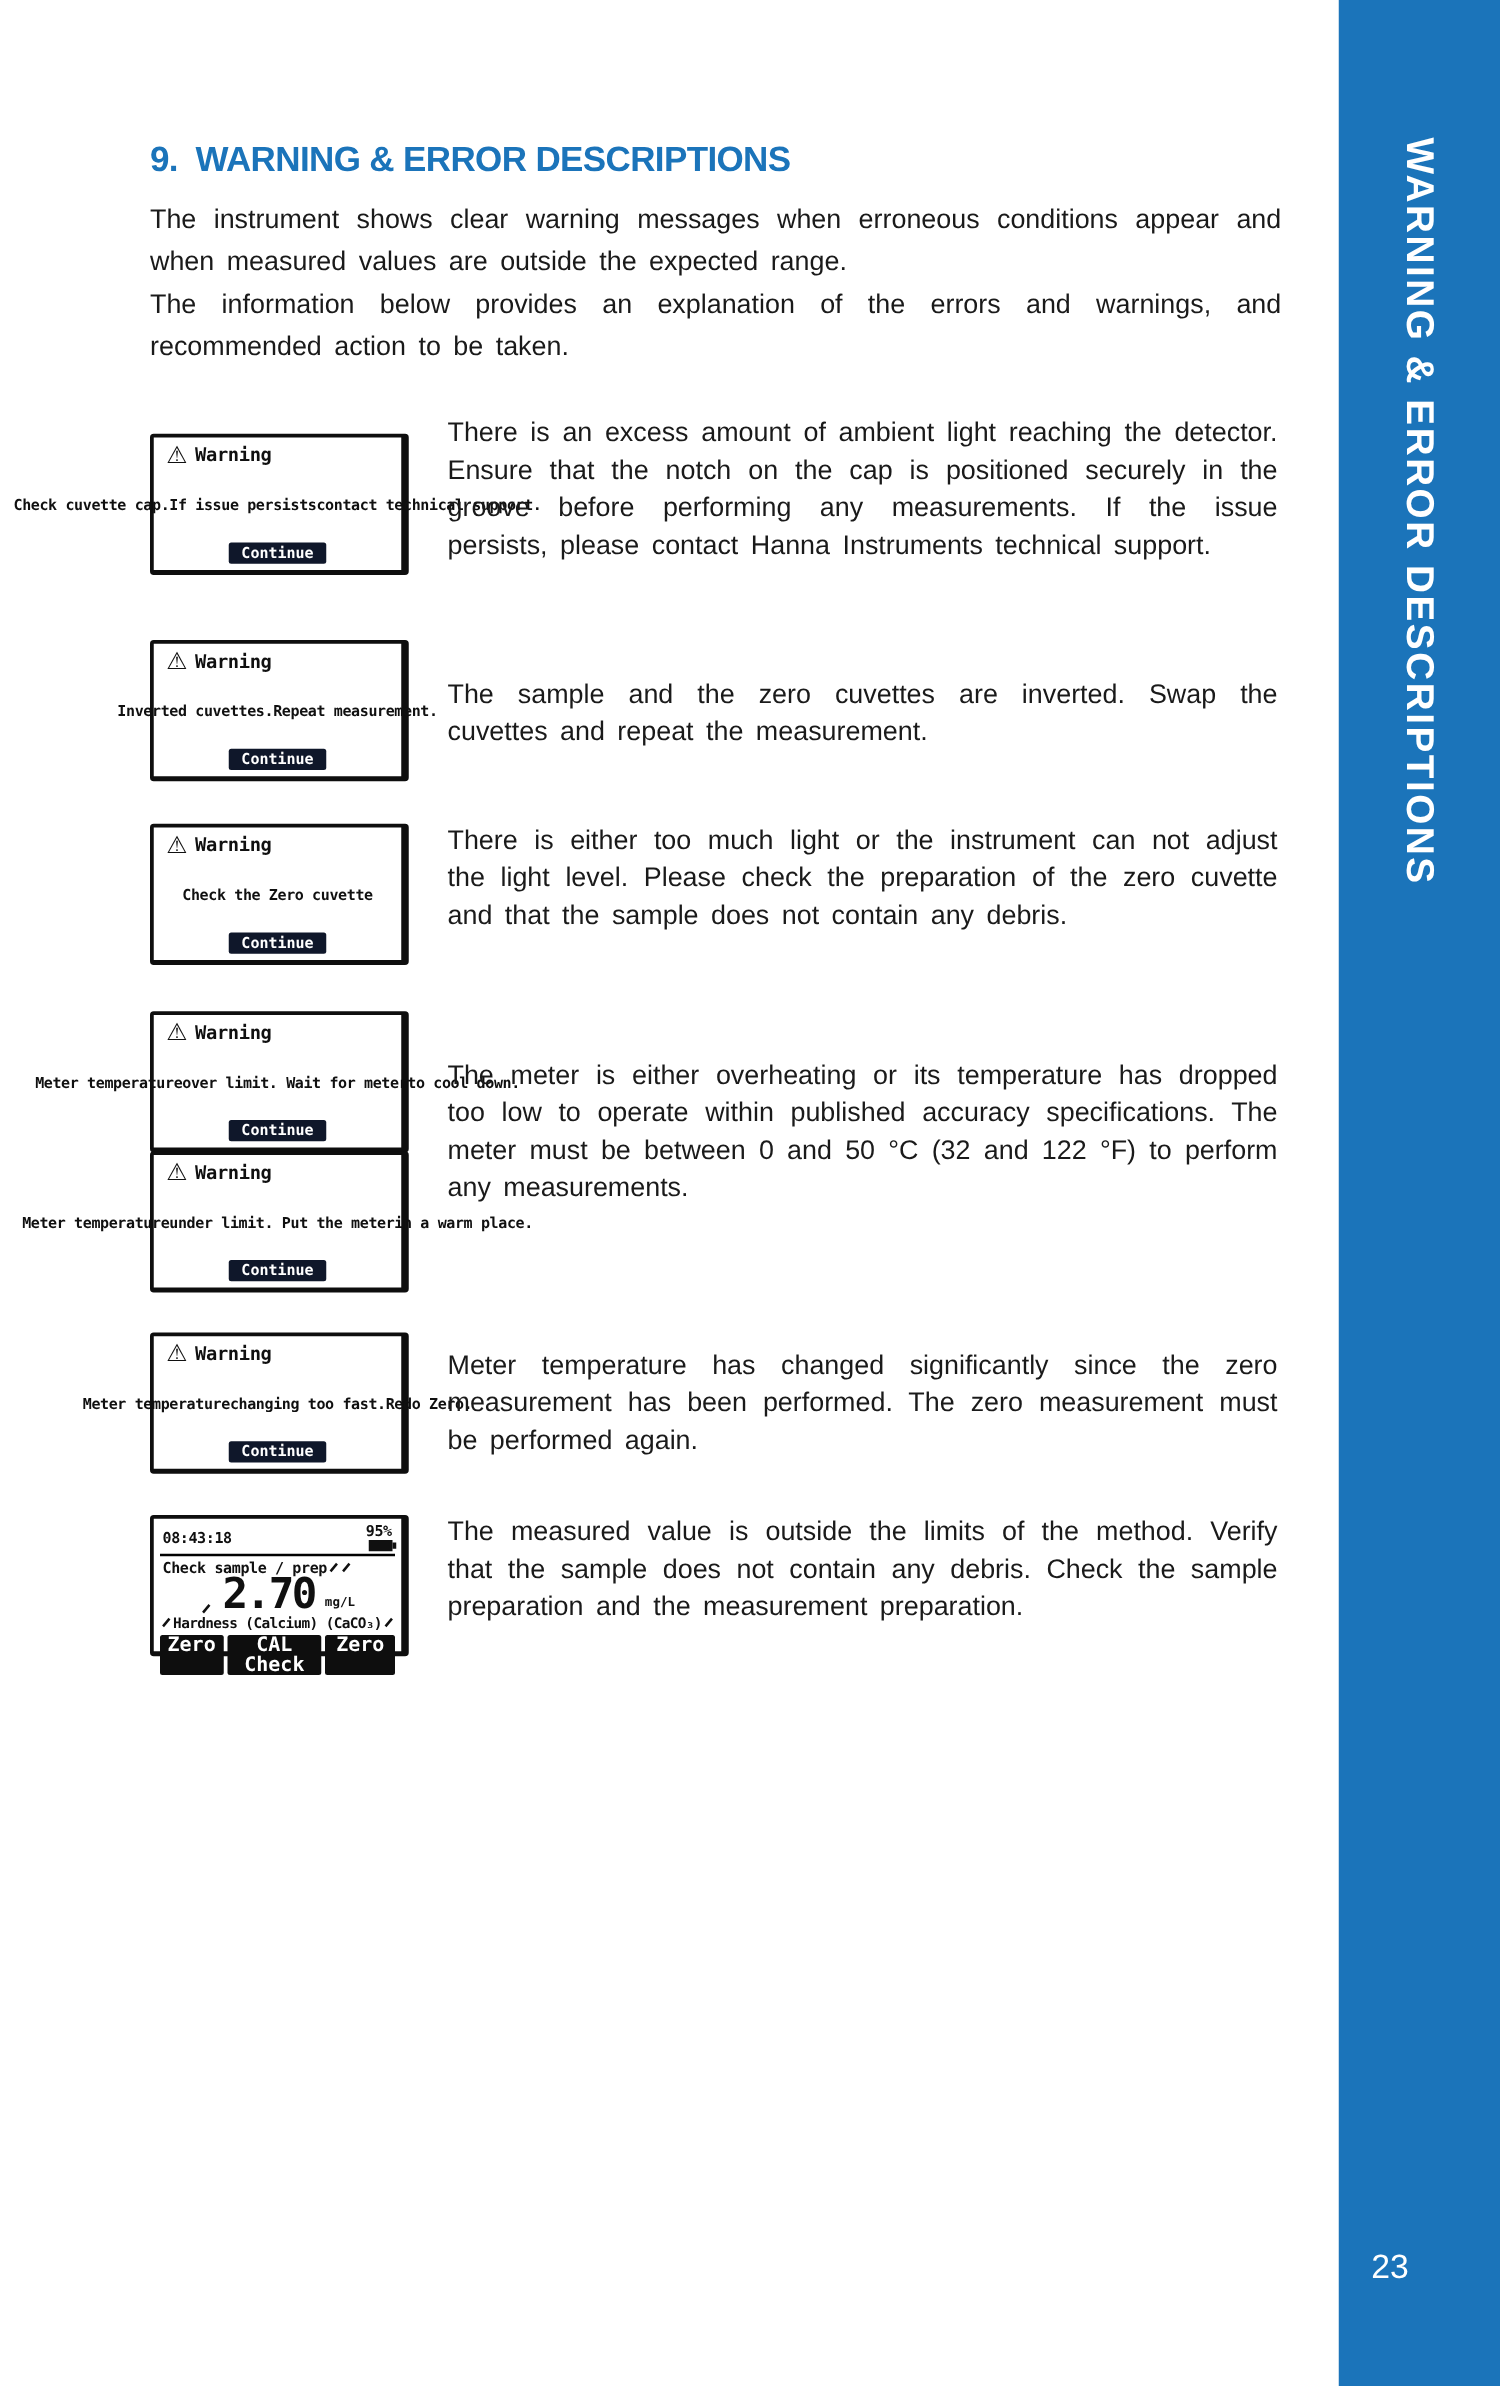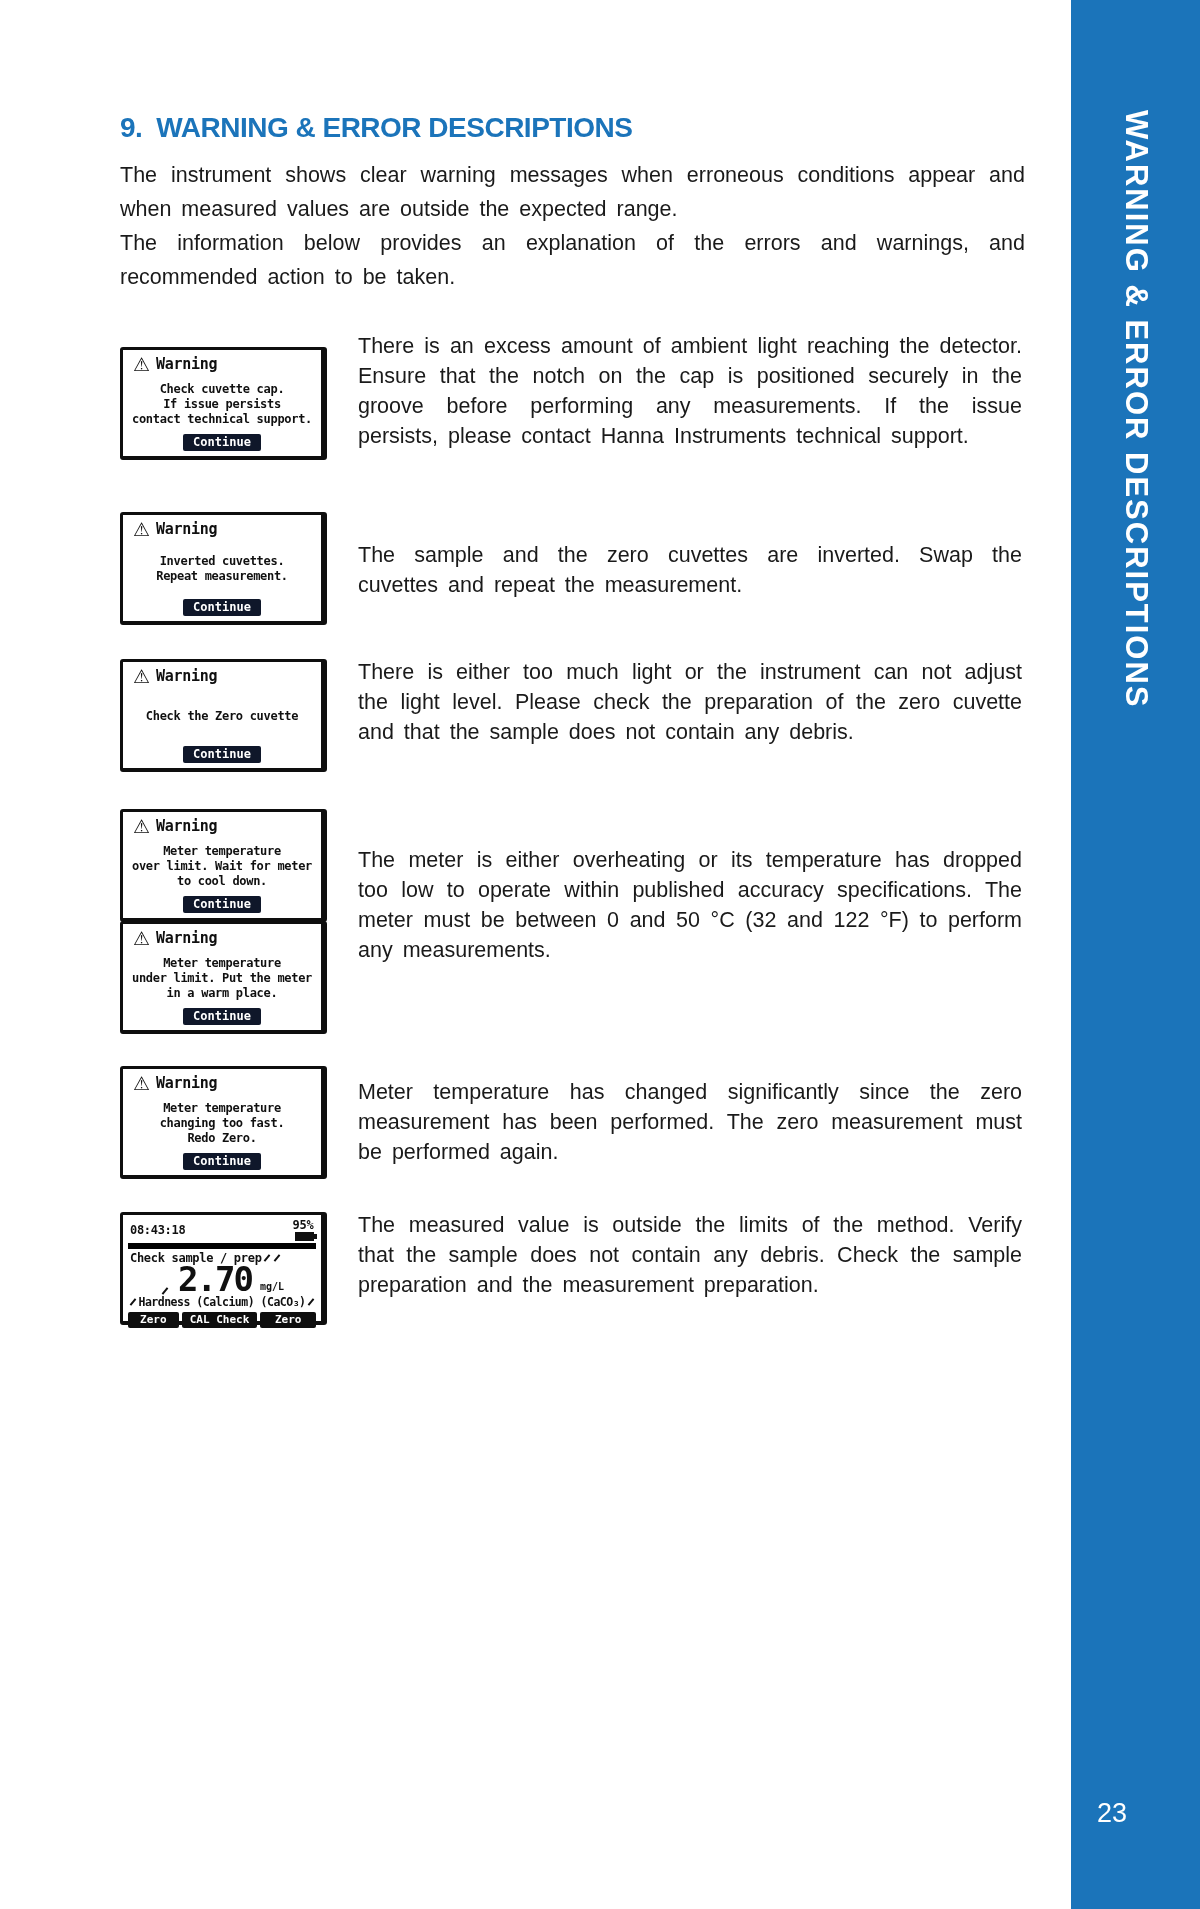--- a/index.html
+++ b/index.html
@@ -48,47 +48,47 @@
     background:#fff; border:3px solid #0e0e0e;
     border-right-width:6px; border-bottom-width:4px; border-radius:3px;
     padding:4px 6px 5px 6px;
     display:flex; flex-direction:column;
     font-family:"DejaVu Sans Mono", monospace; font-weight:bold; color:#101010;
   }
   .lcd-head { display:flex; align-items:center; gap:6px; padding-left:4px; }
   .warn-icon { font-family:"DejaVu Sans", sans-serif; font-size:19px; line-height:20px; }
   .lcd-title { font-size:15px; letter-spacing:-0.3px; }
   .lcd-body {
-    flex:1; display:flex; flex-direction:column; justify-content:center; align-items:center;
+    flex:1; display:flex; flex-direction:row; justify-content:center; align-items:center;
     font-size:12px; line-height:15px; letter-spacing:-0.3px; text-align:center; white-space:nowrap;
   }
   .lcd-btn {
     align-self:center; background:#0f172a; color:#fff;
     font-size:12px; line-height:15px; padding:1px 10px; border-radius:2px;
   }
 
   
   .meas { padding:3px 5px 4px 5px; }
   .meas-top {
     display:flex; justify-content:space-between; align-items:center;
     font-size:12px; letter-spacing:-0.3px;
-    border-bottom:6px solid #000000; padding:0 2px 2px 2px;
+    border-bottom:2px solid #000000; padding:0 2px 2px 2px;
   }
   .meas-batt { display:flex; align-items:center;flex-direction:column; }
   .battery { display:inline-block; width:19px; height:9px; background:#101010; position:relative; margin-left:3px; }
   .battery:after { content:""; position:absolute; right:-3px; top:2px; width:3px; height:5px; background:#101010; }
   .meas-status { font-size:12px; letter-spacing:-0.3px; padding:2px 2px 0 2px; }
   .meas-value { display:flex; align-items:flex-end; justify-content:center; gap:8px; margin-top:-2px; }
   .meas-value .big { font-size:34px; line-height:32px; letter-spacing:-2px; }
   .meas-value .unit { font-size:10px; padding-bottom:3px; }
   .meas-method { font-size:11.5px; letter-spacing:-0.5px; text-align:center; white-space:nowrap; }
   .meas-btns { display:flex; gap:3px; margin-top:3px; }
   .meas-btns span {
     background:#0e0e0e; color:#fff; text-align:center;
-    font-size:11px; line-height:16px; border-radius:2px; flex:1;
+    font-size:16px; line-height:16px; border-radius:2px; flex:1;
   }
   .meas-btns span:nth-child(2) { flex:1.5; }
   .meas-btns span:nth-child(3) { flex:1.1; }
 
   .tick {
     display:inline-block; width:8px; height:2px; background:#101010;
     transform:rotate(-50deg); margin:0 1px 3px 1px;
   }
 </style>
 </head>

